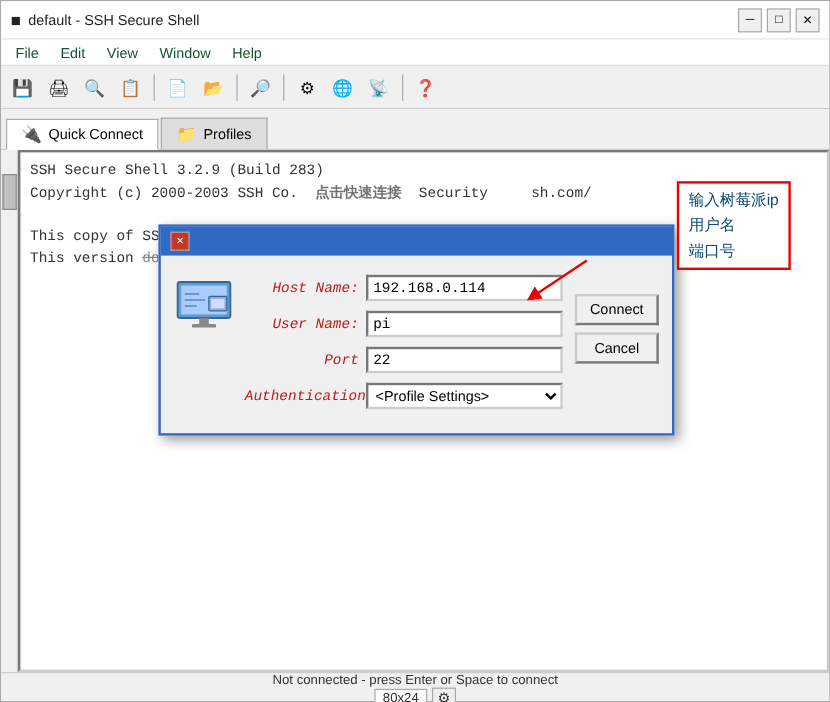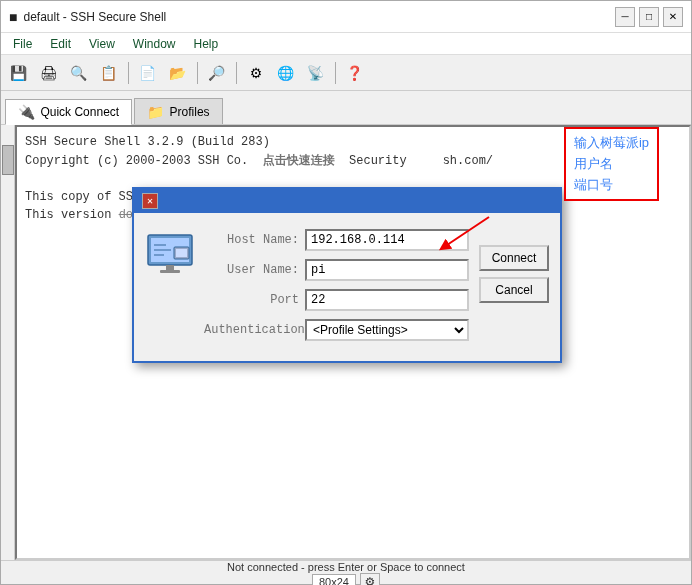--- a/index.html
+++ b/index.html
@@ -175,27 +175,27 @@
       width: 12px;
       height: 30px;
       background: #c0c0c0;
       border: 1px solid #888;
       margin-top: 20px;
     }
 
     
     .annotation-box {
       position: absolute;
-      top: 0;
+      top: 24px;
       right: 30px;
       border: 2px solid #e00;
       background: rgba(255,255,255,0.9);
       padding: 4px 8px;
       font-size: 13px;
-      color: #3b82f6;
+      color: #0c4a6e;
       font-family: 'Microsoft YaHei', sans-serif;
       line-height: 1.6;
       z-index: 5;
     }
 
     
     .dialog {
       position: absolute;
       top: 60px;
       left: 115px;
@@ -250,21 +250,22 @@
       display: flex;
       align-items: center;
       margin-bottom: 8px;
       gap: 6px;
     }
 
     .form-label {
       width: 95px;
       text-align: right;
       font-size: 12px;
-      color: #737373;
+      color: #b91c1c;
+      font-style: italic;
     }
 
     .form-input {
       flex: 1;
       height: 22px;
       border: 2px inset #ccc;
       background: #fff;
       padding: 1px 4px;
       font-size: 12px;
       font-family: 'Courier New', monospace;

